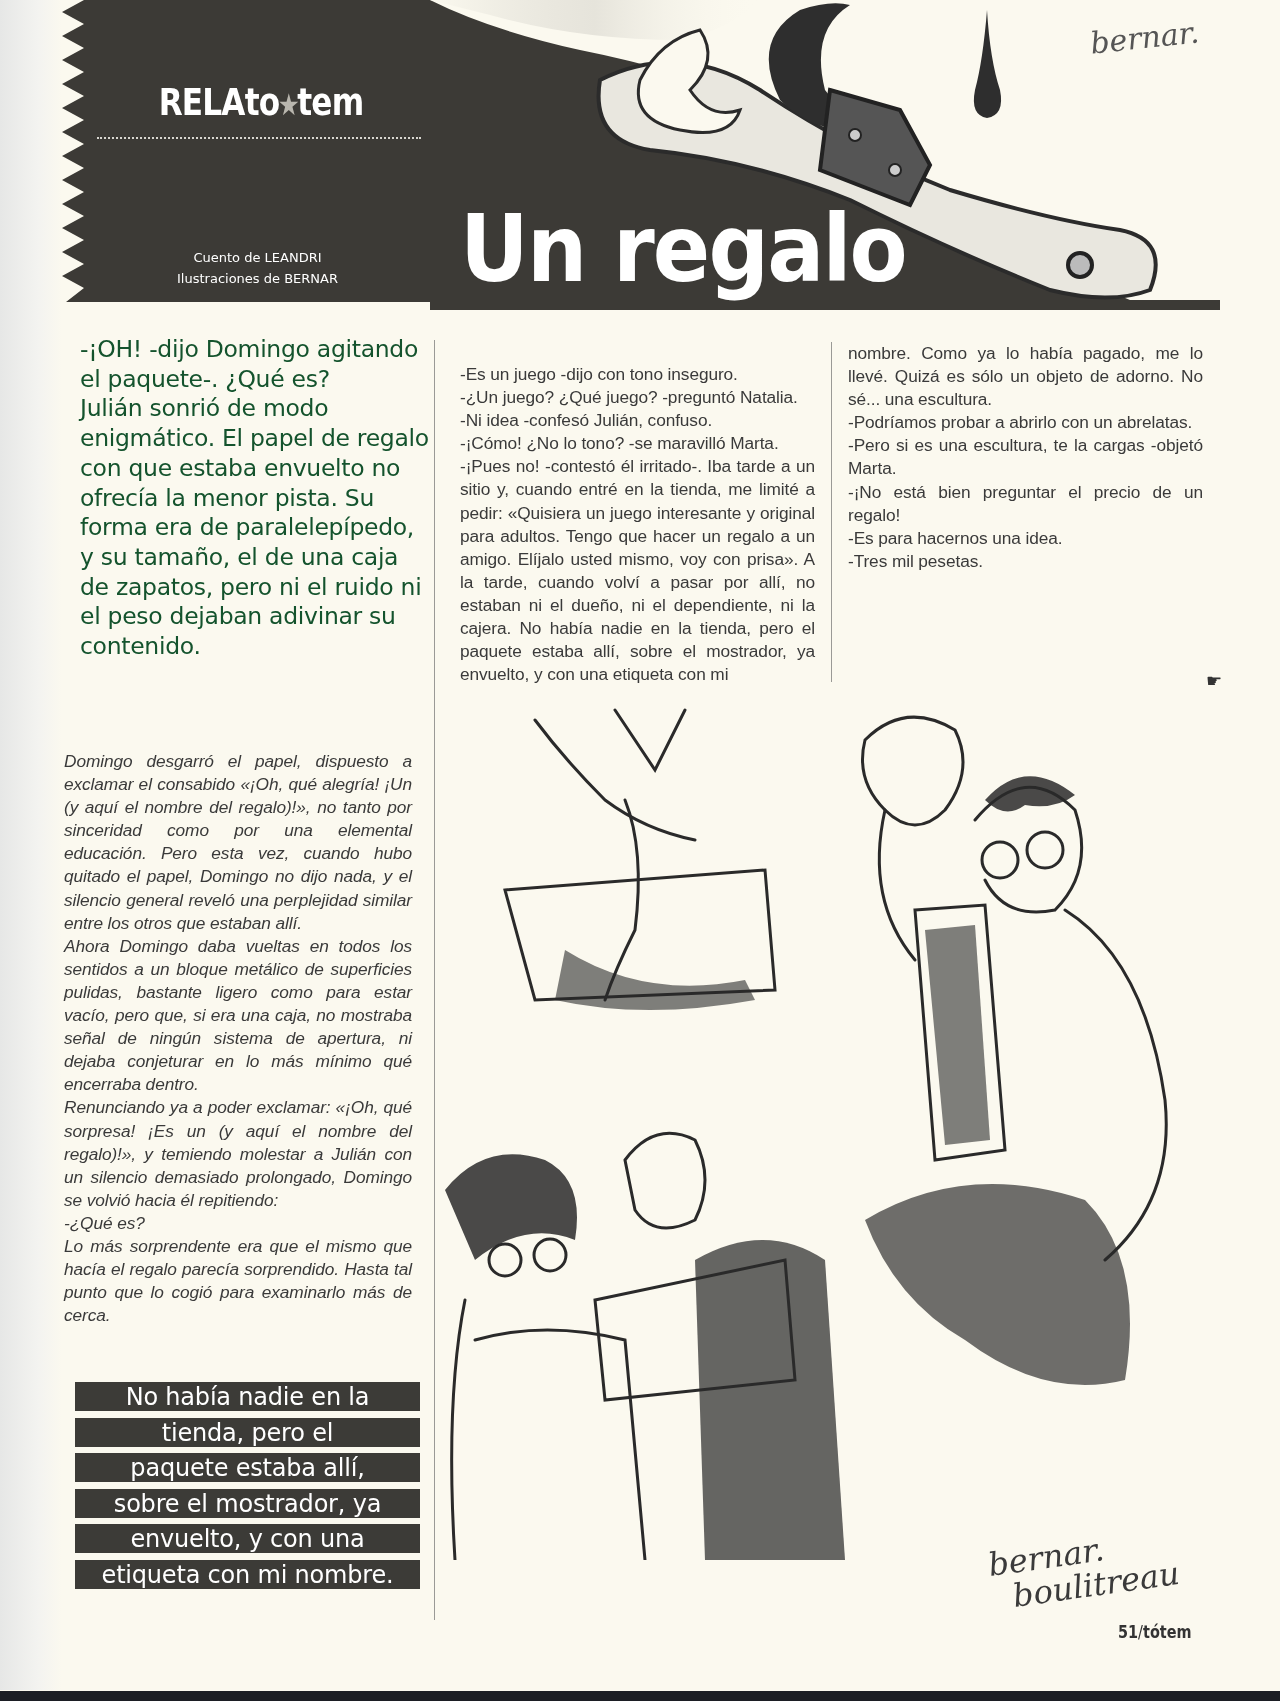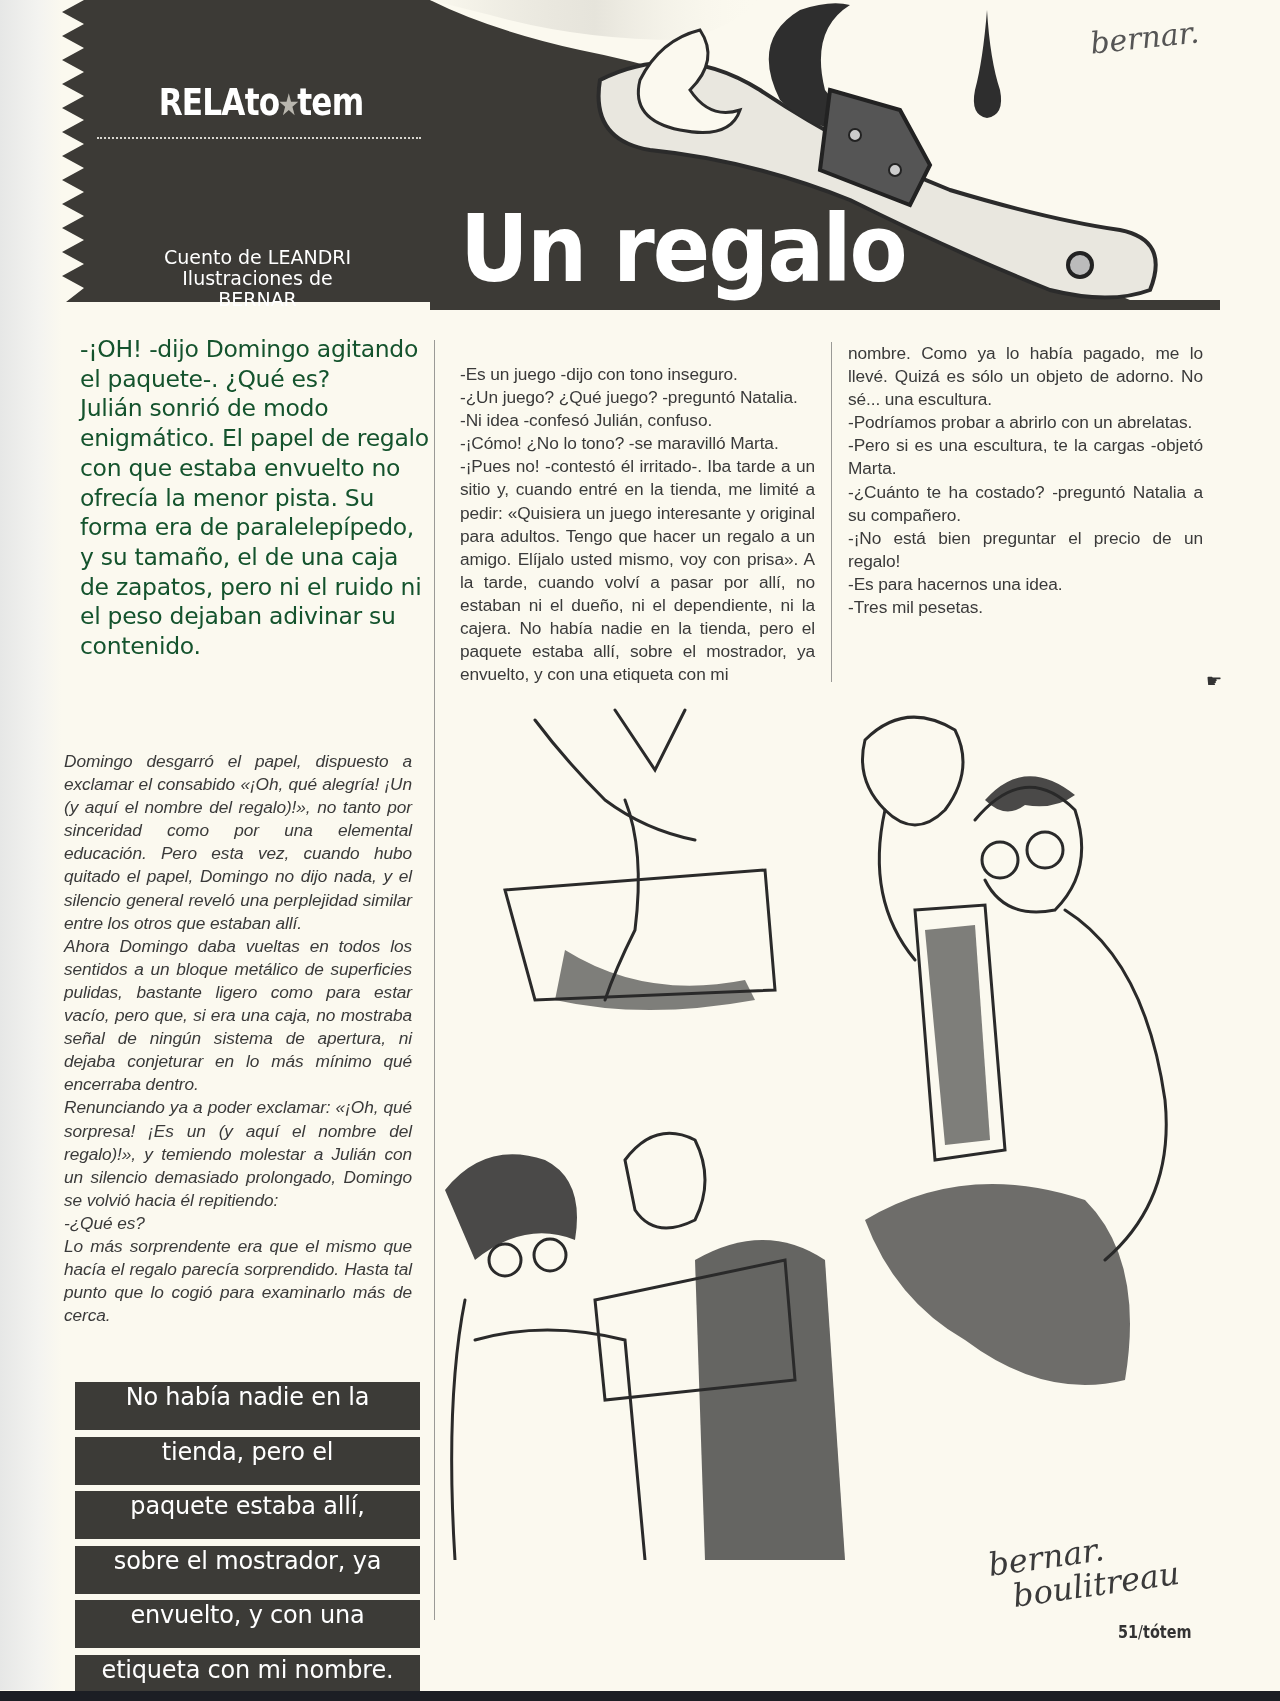--- a/index.html
+++ b/index.html
@@ -32,21 +32,21 @@
       color: #fff; font-family: "DejaVu Sans", sans-serif; font-weight: bold;
       font-size: 38px; letter-spacing: -1px; transform: scaleX(0.82); transform-origin: center;
     }
     .section-label .star { color: #b9b6ae; font-size: 30px; margin: 0 -2px; }
     .dotted-rule {
       position: absolute; left: 97px; top: 137px; width: 324px; height: 0;
       border-top: 2px dotted #d8d6d0;
     }
     .credits {
       position: absolute; left: 150px; top: 247px; width: 215px; text-align: center;
-      color: #fff; font-family: "DejaVu Sans", sans-serif; font-size: 19px; line-height: 21px;
+      color: #fff; font-family: "DejaVu Sans", sans-serif; font-size: 13px; line-height: 21px;
     }
     .main-title {
       position: absolute; left: 460px; top: 200px;
       color: #fff; font-family: "DejaVu Sans", sans-serif; font-weight: bold;
       font-size: 92px; letter-spacing: -2px; line-height: 100px;
       transform: scaleX(0.92); transform-origin: left;
     }
     .signature-top {
       position: absolute; left: 1090px; top: 20px; font-family: "DejaVu Serif", serif;
       font-style: italic; font-size: 30px; color: #555; transform: rotate(-6deg);
@@ -71,21 +71,21 @@
     .divider {
       position: absolute; width: 1px; background: #9a9a96;
     }
     
     .pullquote {
       position: absolute; left: 75px; top: 1382px; width: 345px;
     }
     .pq-line {
       background: #3c3b37; color: #fff; text-align: center;
       font-family: "DejaVu Sans", sans-serif; font-size: 24px; line-height: 31px;
-      height: 48px; margin-bottom: 6.6px; letter-spacing: -0.2px; white-space: nowrap;
+      height: 29px; margin-bottom: 6.6px; letter-spacing: -0.2px; white-space: nowrap;
     }
     .illustration {
       position: absolute; left: 445px; top: 700px; width: 770px; height: 860px;
     }
     .signature-bottom {
       position: absolute; left: 990px; top: 1535px; font-family: "DejaVu Serif", serif;
       font-style: italic; font-size: 32px; line-height: 34px; color: #3a3a3a; transform: rotate(-8deg);
     }
     .pointing-hand {
       position: absolute; left: 1206px; top: 670px; font-size: 18px; color: #333;
@@ -163,21 +163,20 @@
   <p>-¿Un juego? ¿Qué juego? -preguntó Natalia.</p>
   <p>-Ni idea -confesó Julián, confuso.</p>
   <p>-¡Cómo! ¿No lo tono? -se maravilló Marta.</p>
   <p style="text-align:justify;">-¡Pues no! -contestó él irritado-. Iba tarde a un sitio y, cuando entré en la tienda, me limité a pedir: «Quisiera un juego interesante y original para adultos. Tengo que hacer un regalo a un amigo. Elíjalo usted mismo, voy con prisa». A la tarde, cuando volví a pasar por allí, no estaban ni el dueño, ni el dependiente, ni la cajera. No había nadie en la tienda, pero el paquete estaba allí, sobre el mostrador, ya envuelto, y con una etiqueta con mi</p>
 </div>
 
 <div class="col col-right">
   <p style="text-align:justify;">nombre. Como ya lo había pagado, me lo llevé. Quizá es sólo un objeto de adorno. No sé... una escultura.</p>
   <p style="text-align:justify;">-Podríamos probar a abrirlo con un abrelatas.</p>
   <p style="text-align:justify;">-Pero si es una escultura, te la cargas -objetó Marta.</p>
-  <p style="text-align:justify;">-¿Cuánto te ha costado? -preguntó Natalia a su compañero.</p>
   <p style="text-align:justify;">-¡No está bien preguntar el precio de un regalo!</p>
   <p>-Es para hacernos una idea.</p>
   <p>-Tres mil pesetas.</p>
 </div>
 <div class="pointing-hand">☛</div>
 
 <div class="pullquote">
   <div class="pq-line">No había nadie en la</div>
   <div class="pq-line">tienda, pero el</div>
   <div class="pq-line">paquete estaba allí,</div>

